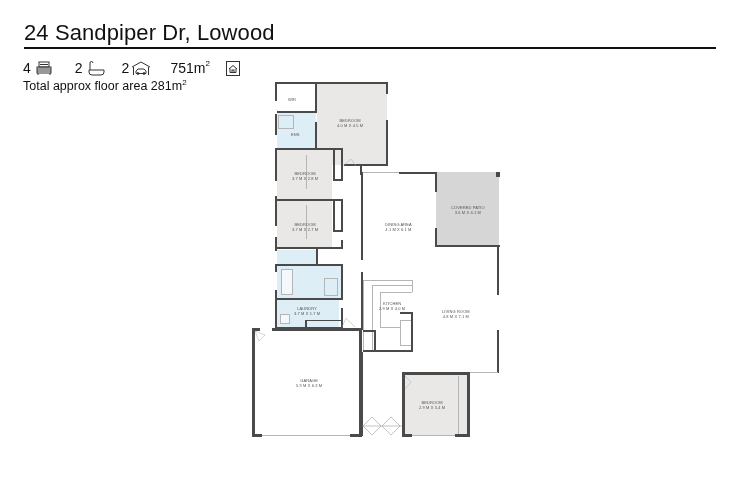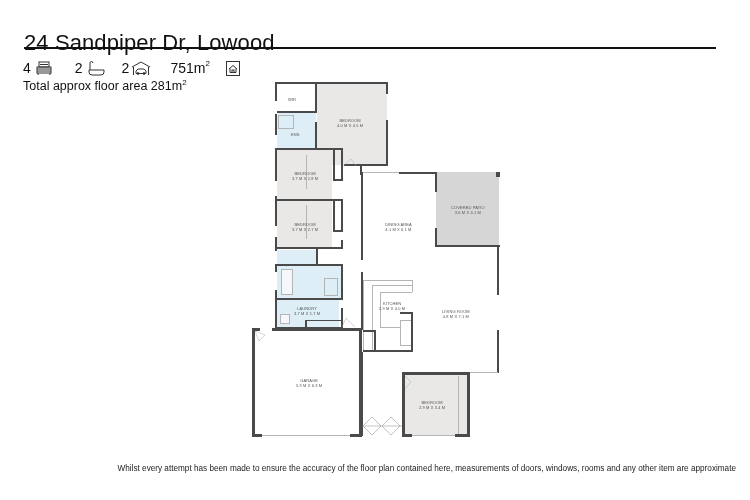--- a/index.html
+++ b/index.html
@@ -1,19 +1,19 @@
 <!DOCTYPE html>
 <html><head>
 <meta charset="utf-8">
 <style>
   * { box-sizing: border-box; margin: 0; padding: 0; }
   html, body { width: 750px; height: 500px; background: #ffffff; overflow: hidden; }
   body { position: relative; font-family: "Liberation Sans", sans-serif; color: #111; }
 
-  .title { position: absolute; left: 24px; top: 30px; font-size: 22px; font-weight: 400; letter-spacing: 0.1px; }
+  .title { position: absolute; left: 24px; top: 20px; font-size: 22px; font-weight: 400; letter-spacing: 0.1px; }
   .rule { position: absolute; left: 24px; top: 47px; width: 692px; height: 2px; background: #111; }
 
   .stats { position: absolute; left: 23px; top: 59px; display: flex; align-items: center; font-size: 14px; height: 18px; }
   .stat { display: flex; align-items: center; margin-right: 13px; }
   .stat .num { margin-right: 5px; }
   .stat svg { display: block; }
   .stat.area .num { margin-right: 16px; }
   sup { font-size: 8px; vertical-align: top; position: relative; top: -1px; }
   .floor-area { position: absolute; left: 23px; top: 79px; font-size: 12.5px; }
 
@@ -224,14 +224,13 @@
   <div class="room-label" style="left:294px;top:306px;"><span>LAUNDRY</span><br><span>3.7 M X 1.7 M</span></div>
   <div class="room-label" style="left:296px;top:378px;"><span>GARAGE</span><br><span>5.9 M X 6.3 M</span></div>
   <div class="room-label" style="left:385px;top:222px;"><span>DINING AREA</span><br><span>4.1 M X 6.1 M</span></div>
   <div class="room-label" style="left:451px;top:205px;"><span>COVERED PATIO</span><br><span>3.6 M X 4.1 M</span></div>
   <div class="room-label" style="left:379px;top:301px;"><span>KITCHEN</span><br><span>2.9 M X 4.0 M</span></div>
   <div class="room-label" style="left:442px;top:309px;"><span>LIVING ROOM</span><br><span>4.8 M X 7.1 M</span></div>
   <div class="room-label" style="left:419px;top:400px;"><span>BEDROOM</span><br><span>2.9 M X 3.4 M</span></div>
 </div>
 
 <div class="disclaimer">
-  <span class="l1">Whilst every attempt has been made to ensure the accuracy of the floor plan contained here, measurements of doors, windows, rooms and any other item are approximate</span>
 </div>
 
 </body></html>

